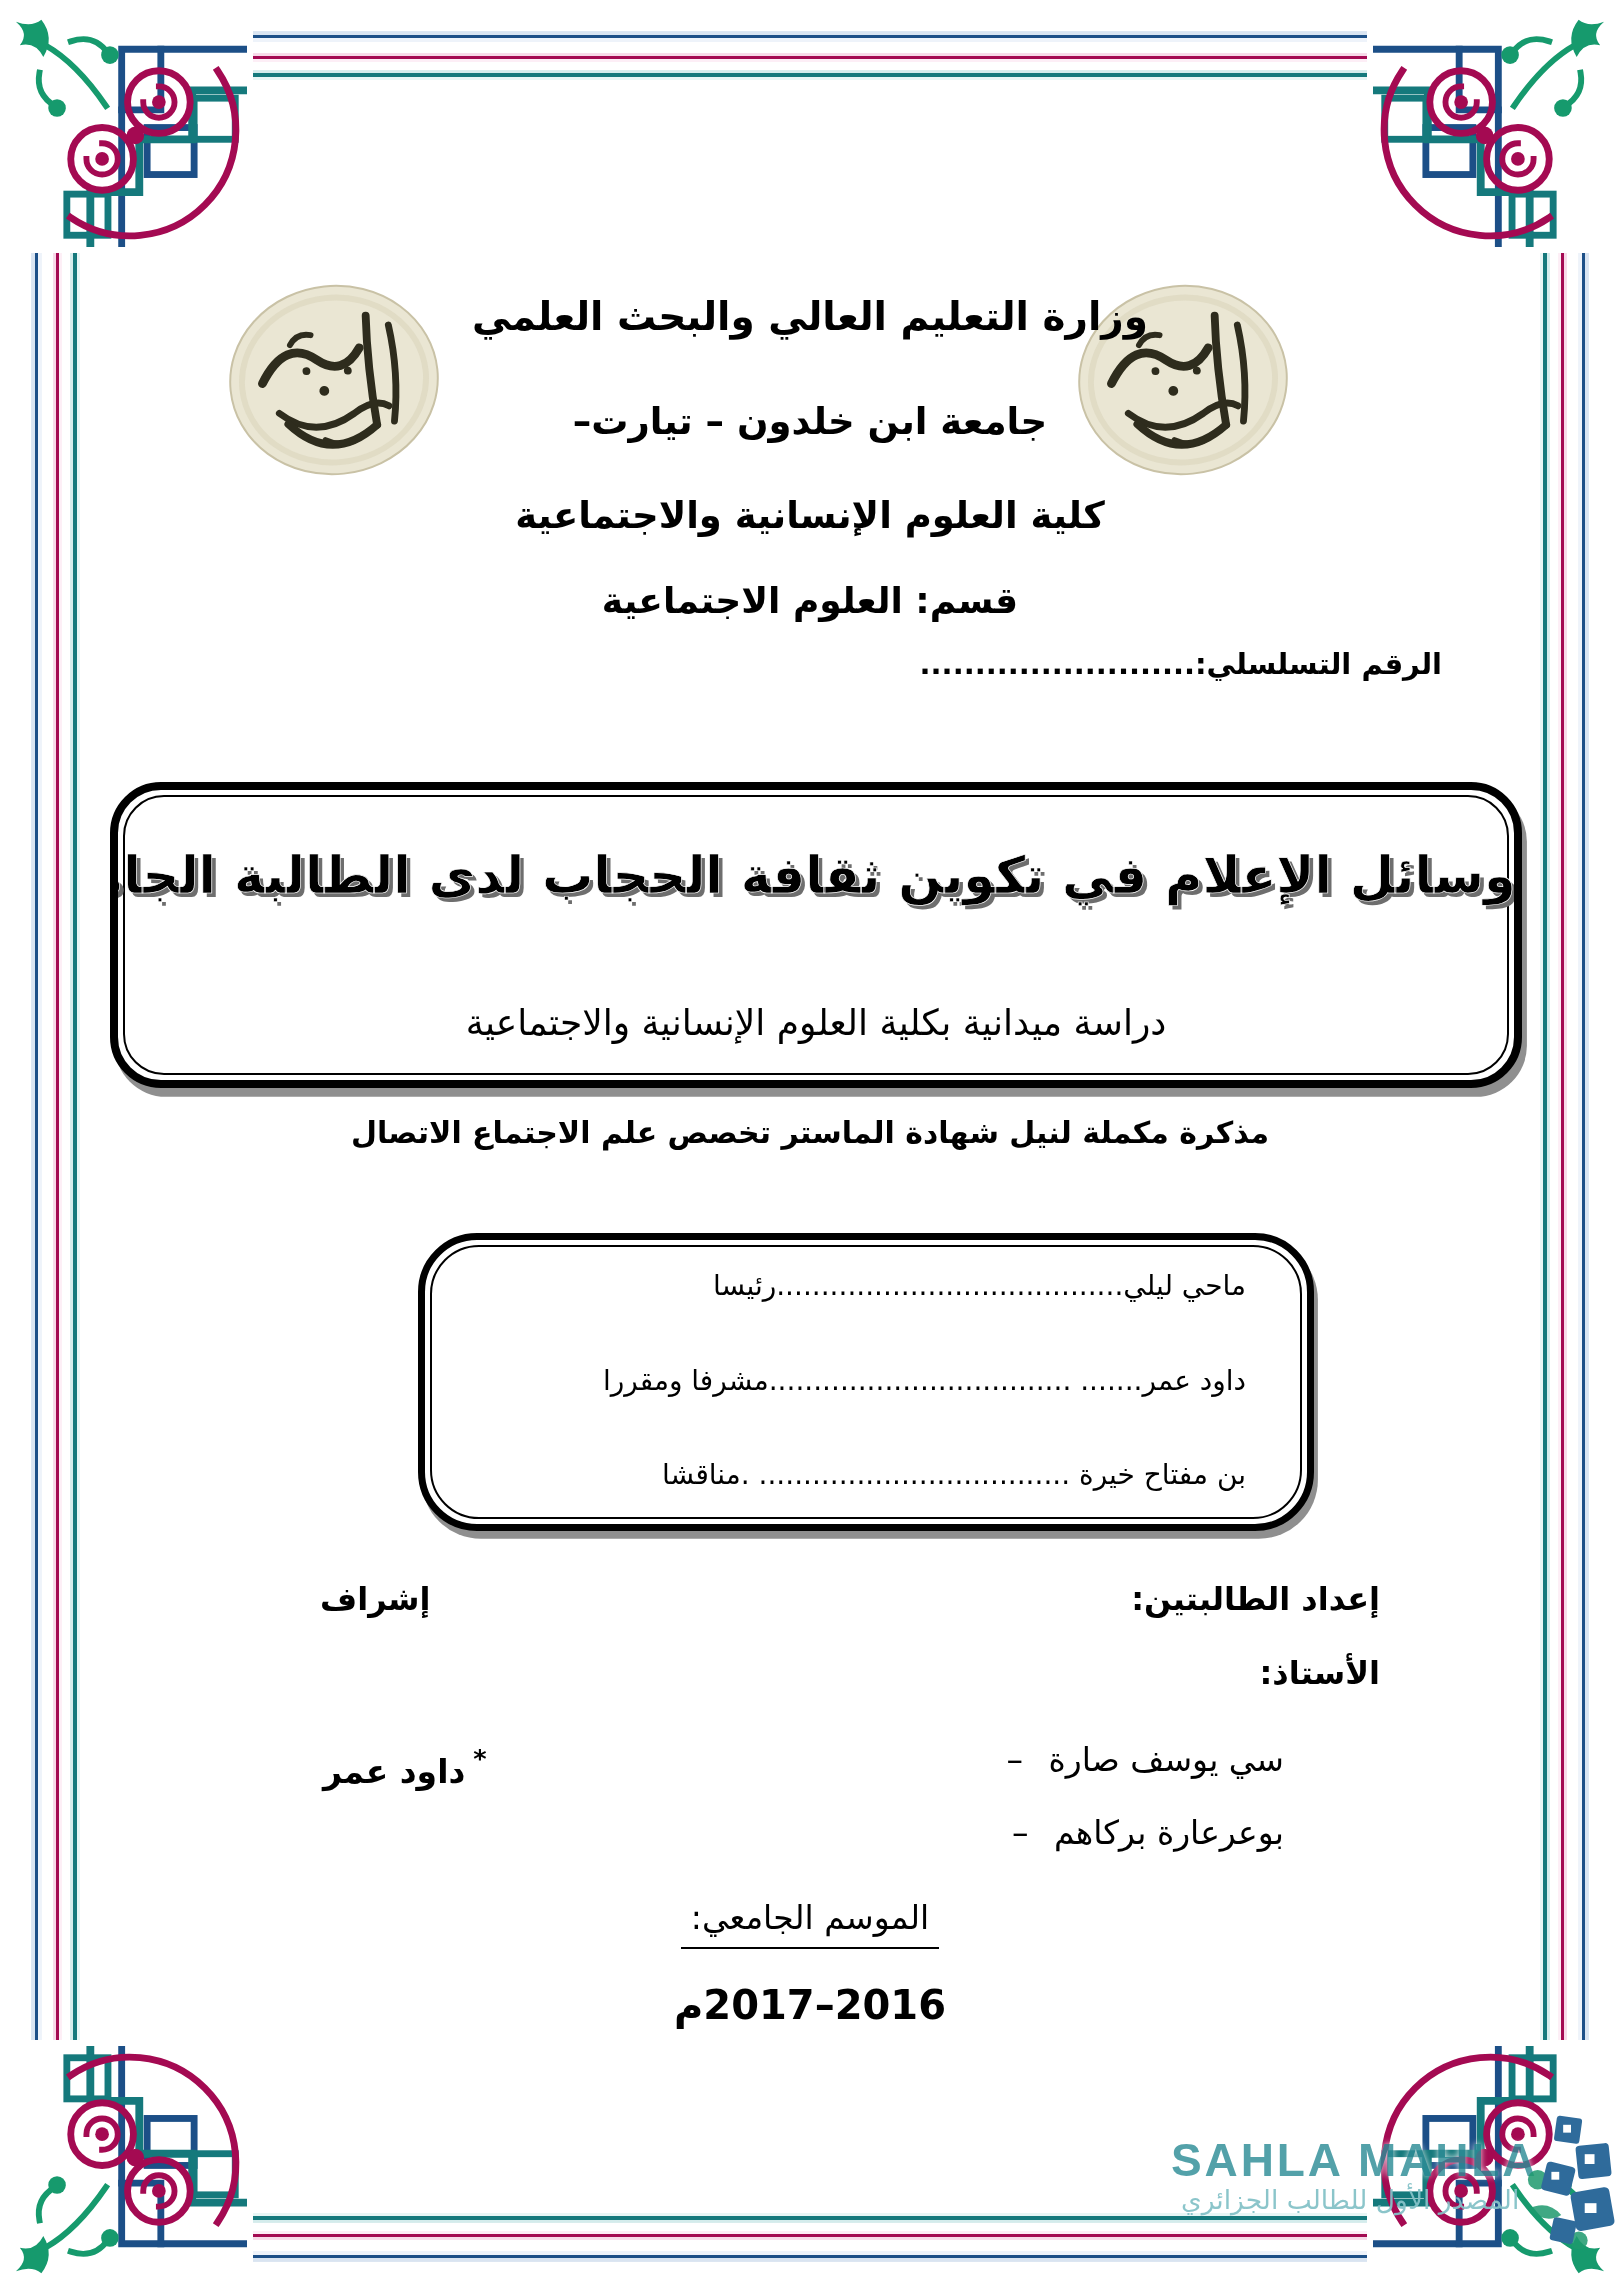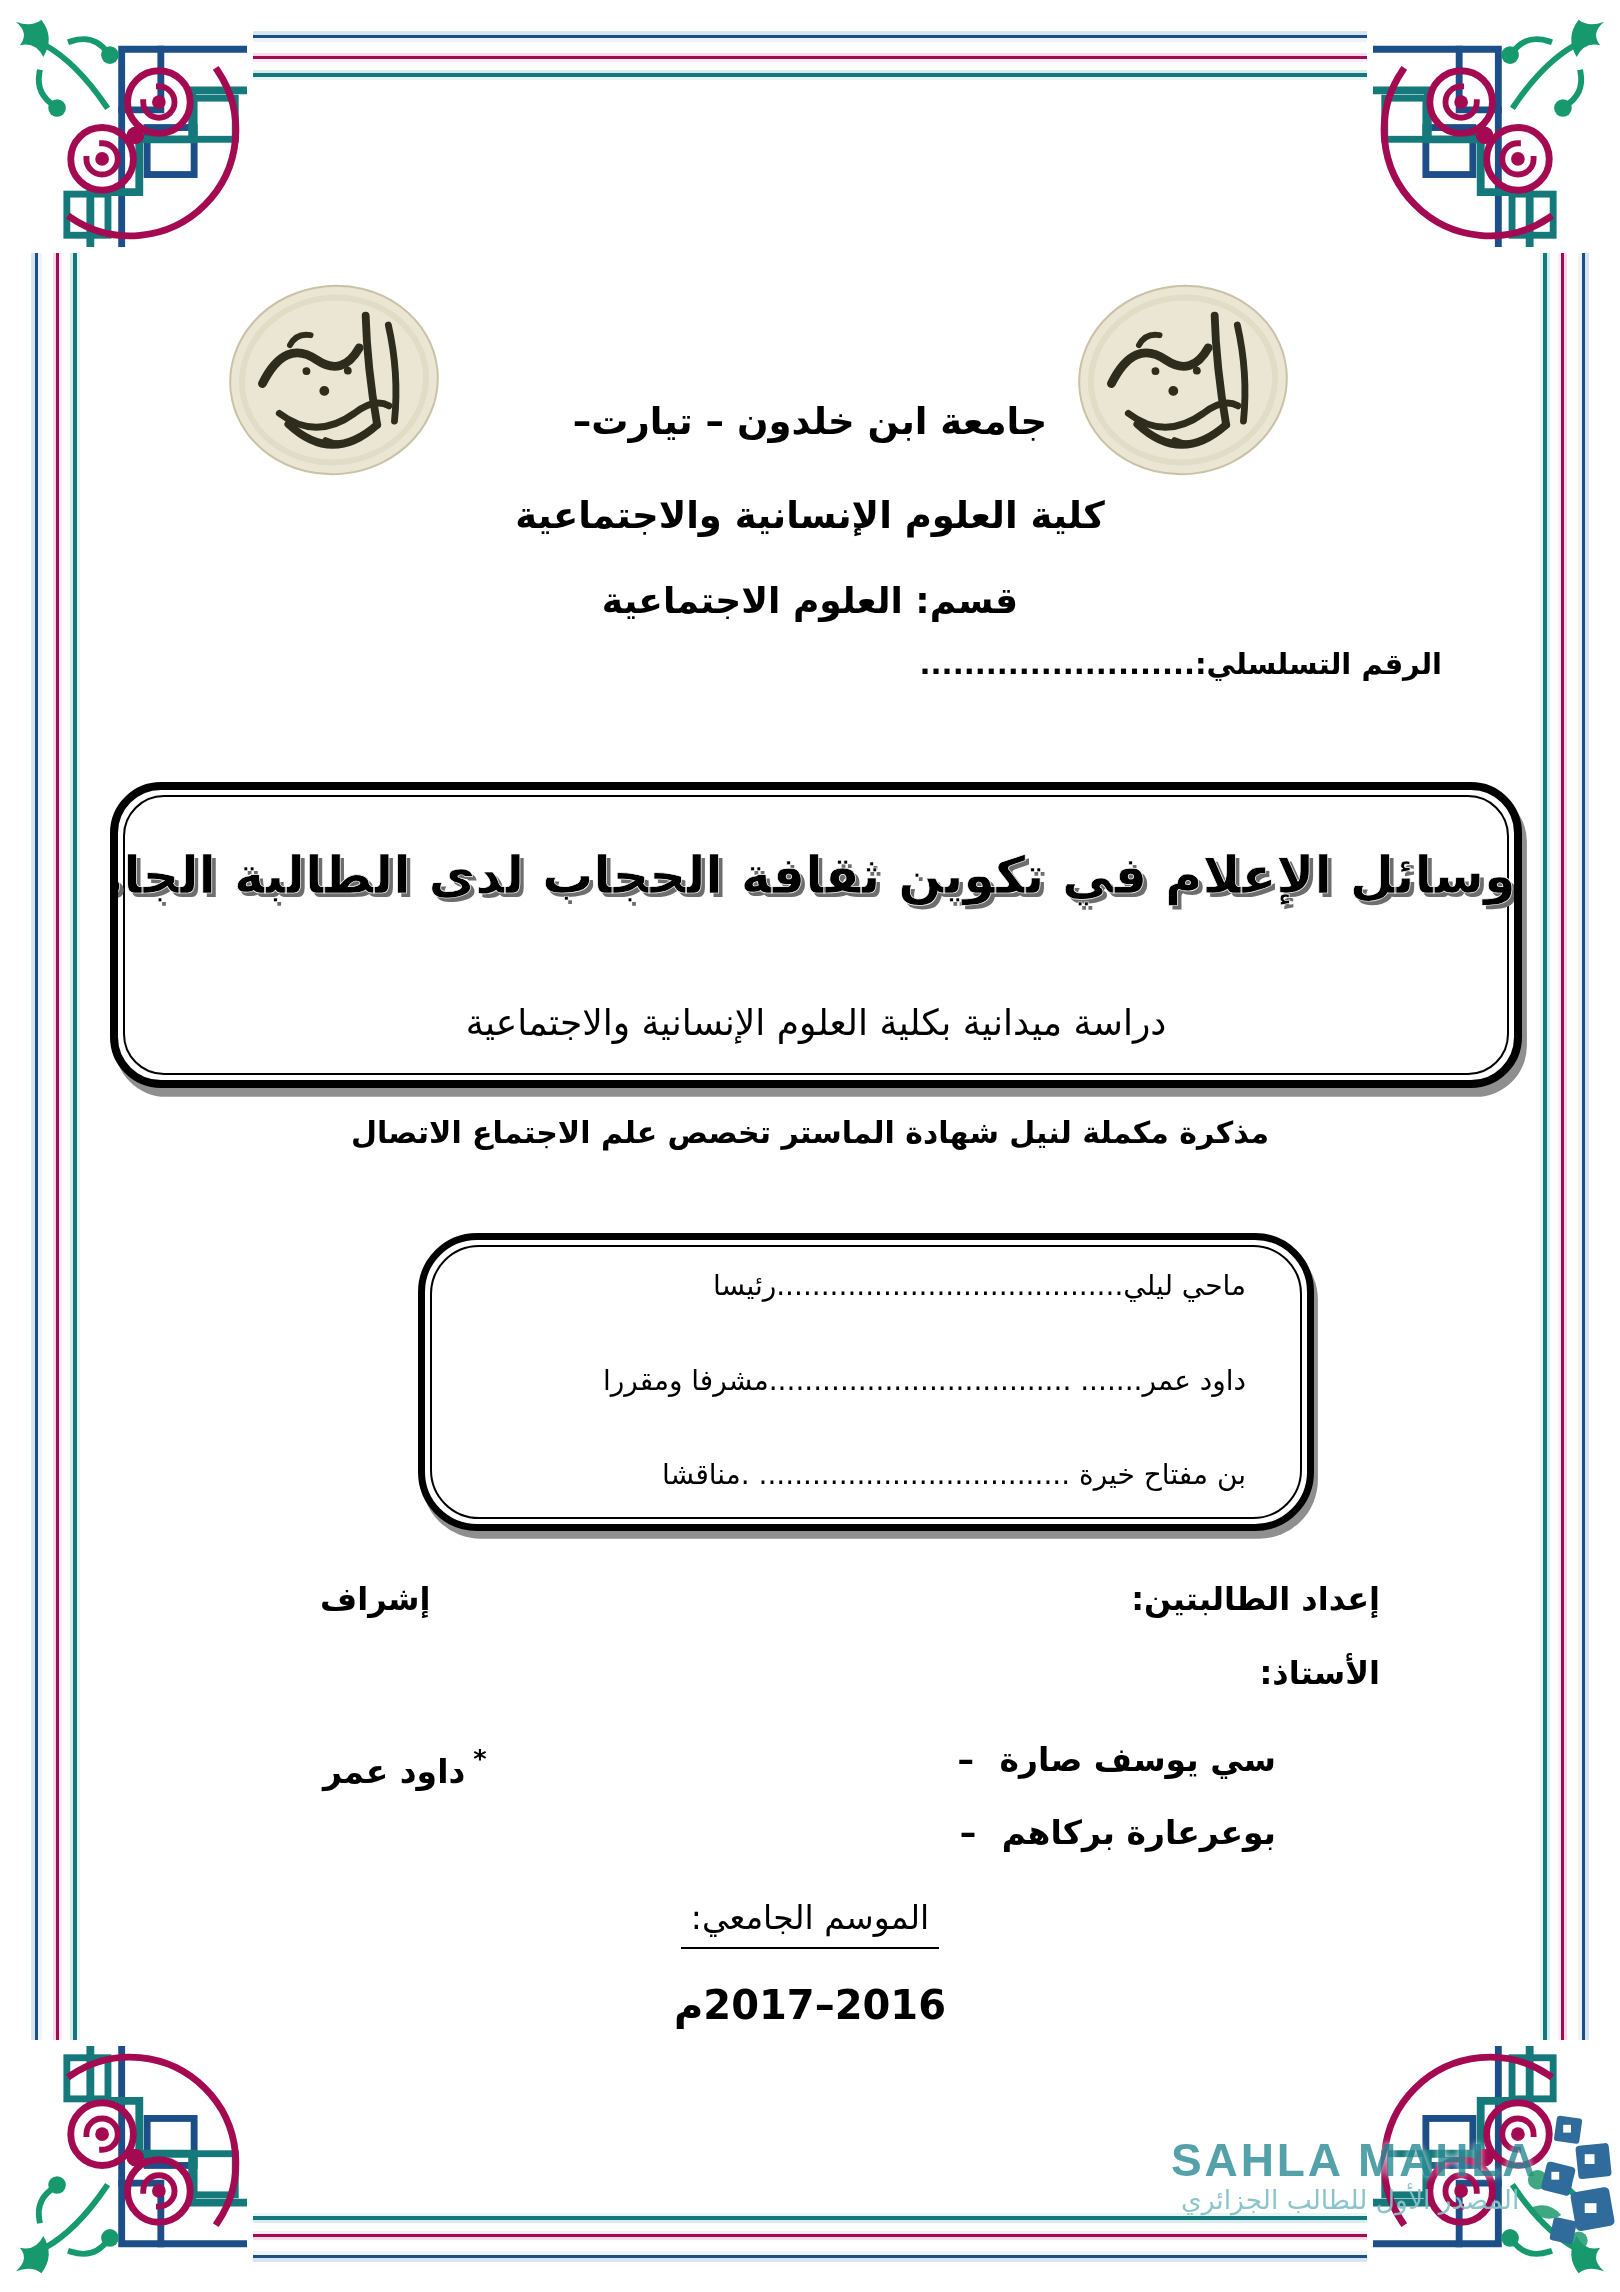--- a/index.html
+++ b/index.html
@@ -52,21 +52,21 @@
     border:2.9px solid #000;border-radius:49px;}
   .jury-rows{position:absolute;top:29px;bottom:33px;left:59px;right:61px;
     display:flex;flex-direction:column;justify-content:space-between;direction:rtl;}
   .jury-row{white-space:nowrap;font-size:28px;text-align:right;}
   .jury-dots{letter-spacing:3.9px;}
   .jury-role{font-weight:normal;}
   
   .students-label{position:absolute;top:1580px;right:240px;font-size:32px;font-weight:bold;z-index:4;}
   .supervision-label{position:absolute;top:1580px;left:320px;font-size:32px;font-weight:bold;z-index:4;}
   .professor-label{position:absolute;top:1654px;right:240px;font-size:32px;font-weight:bold;z-index:4;}
-  .student-row{position:absolute;right:344px;font-size:33px;font-weight:bold;direction:ltr;white-space:nowrap;z-index:4;}
+  .student-row{position:absolute;right:336px;font-size:33px;font-weight:normal;direction:ltr;white-space:nowrap;z-index:4;}
   .student-1{top:1740px;} .student-2{top:1813px;}
   .student-dash{margin-right:25.5px;}
   .supervisor{position:absolute;left:323px;top:1743px;font-size:33px;font-weight:bold;direction:rtl;white-space:nowrap;z-index:4;text-align:right;}
   .sup-marker{font-size:25.5px;vertical-align:15.7px;margin-left:7.8px;}
   
   .season-wrap{position:absolute;top:1898px;left:0;right:0;text-align:center;z-index:4;}
   .season{display:inline-block;font-size:33px;font-weight:normal;border-bottom:2.9px solid #000;padding:0 9.8px 9.8px 9.8px;}
   .year{position:absolute;top:1982px;left:0;right:0;text-align:center;font-size:40px;font-weight:bold;direction:rtl;z-index:4;}
   
   .wm-brand{position:absolute;left:1171px;top:2133px;z-index:6;direction:ltr;
@@ -238,20 +238,21 @@
         <path stroke-width="6" d="M96 160 Q116 172 136 158"></path>
       </g>
       <g fill="#2e2c1d">
         <circle cx="100" cy="110" r="5"></circle>
           <circle cx="84" cy="88" r="4"></circle>
           <circle cx="126" cy="92" r="4"></circle>
       </g>
     </g>
   </svg>
 
+  <div class="hline ministry">وزارة التعليم العالي والبحث العلمي</div>
   <div class="hline university">جامعة ابن خلدون – تيارت–</div>
   <div class="hline department">قسم: العلوم الاجتماعية</div>
   <div class="hline faculty">كلية العلوم الإنسانية والاجتماعية</div>
   <div class="serial">الرقم التسلسلي:.........................</div>
 
   <div class="title-box">
     <div class="title-box-inner"></div>
     <svg class="title-svg" viewBox="0 0 1400 120">
       <text x="704" y="82" text-anchor="middle" font-family="DejaVu Sans, sans-serif" font-weight="bold" font-size="52" fill="#6e6e6e" style="direction:rtl">دور وسائل الإعلام في تكوين ثقافة الحجاب لدى الطالبة الجامعية</text>
       <text x="700" y="78" text-anchor="middle" font-family="DejaVu Sans, sans-serif" font-weight="bold" font-size="52" fill="#000000" stroke="#ffffff" stroke-width="0.7" style="direction:rtl">دور وسائل الإعلام في تكوين ثقافة الحجاب لدى الطالبة الجامعية</text>

